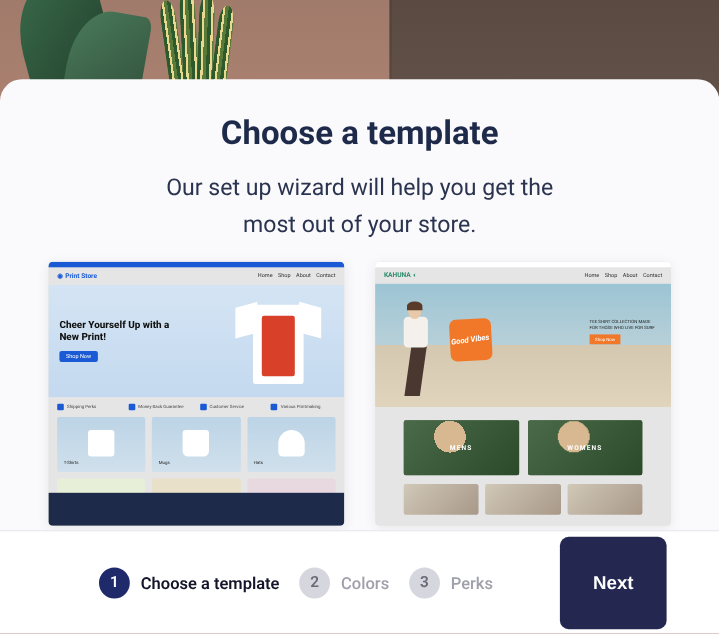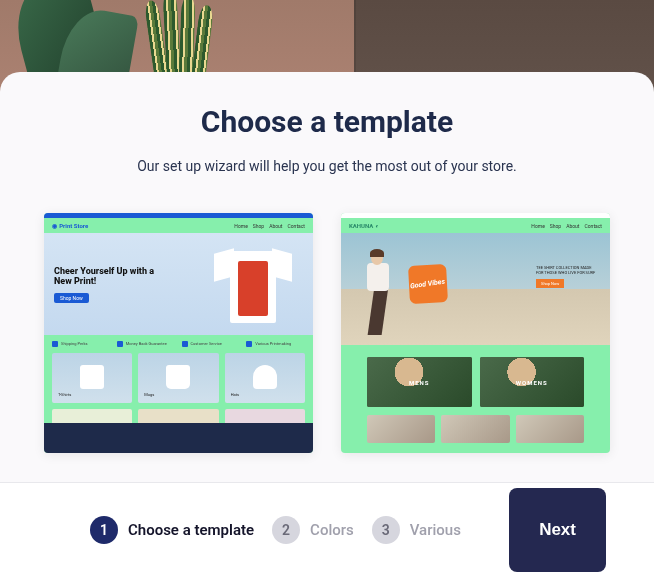--- a/index.html
+++ b/index.html
@@ -67,34 +67,34 @@
     text-align: center;
     overflow: hidden;
   }
   .title {
     font-size: 30px;
     font-weight: 700;
     color: #1e2a4a;
     margin-bottom: 16px;
   }
   .subtitle {
-    font-size: 14px;
+    font-size: 21px;
     color: #2a3450;
     line-height: 1.6;
     max-width: 400px;
-    margin: 0 auto 36px;
+    margin: 0 auto 16px;
   }
   .templates {
     display: flex;
     gap: 28px;
     padding: 0 44px;
   }
   .tpl {
     flex: 1;
-    background: #86efac;
+    background: #e5e5e5;
     border-radius: 4px;
     box-shadow: 0 2px 12px rgba(0,0,0,.08);
     overflow: hidden;
     cursor: pointer;
     position: relative;
     height: 240px;
     text-align: left;
     font-size: 7px;
   }
   .tpl-bar {
@@ -358,17 +358,17 @@
     <div class="step active">
       <div class="step-num">1</div>
       <div class="step-label">Choose a template</div>
     </div>
     <div class="step">
       <div class="step-num">2</div>
       <div class="step-label">Colors</div>
     </div>
     <div class="step">
       <div class="step-num">3</div>
-      <div class="step-label">Various</div>
+      <div class="step-label">Perks</div>
     </div>
   </div>
   <button class="next-btn">Next</button>
 </div>
 
 </body></html>

